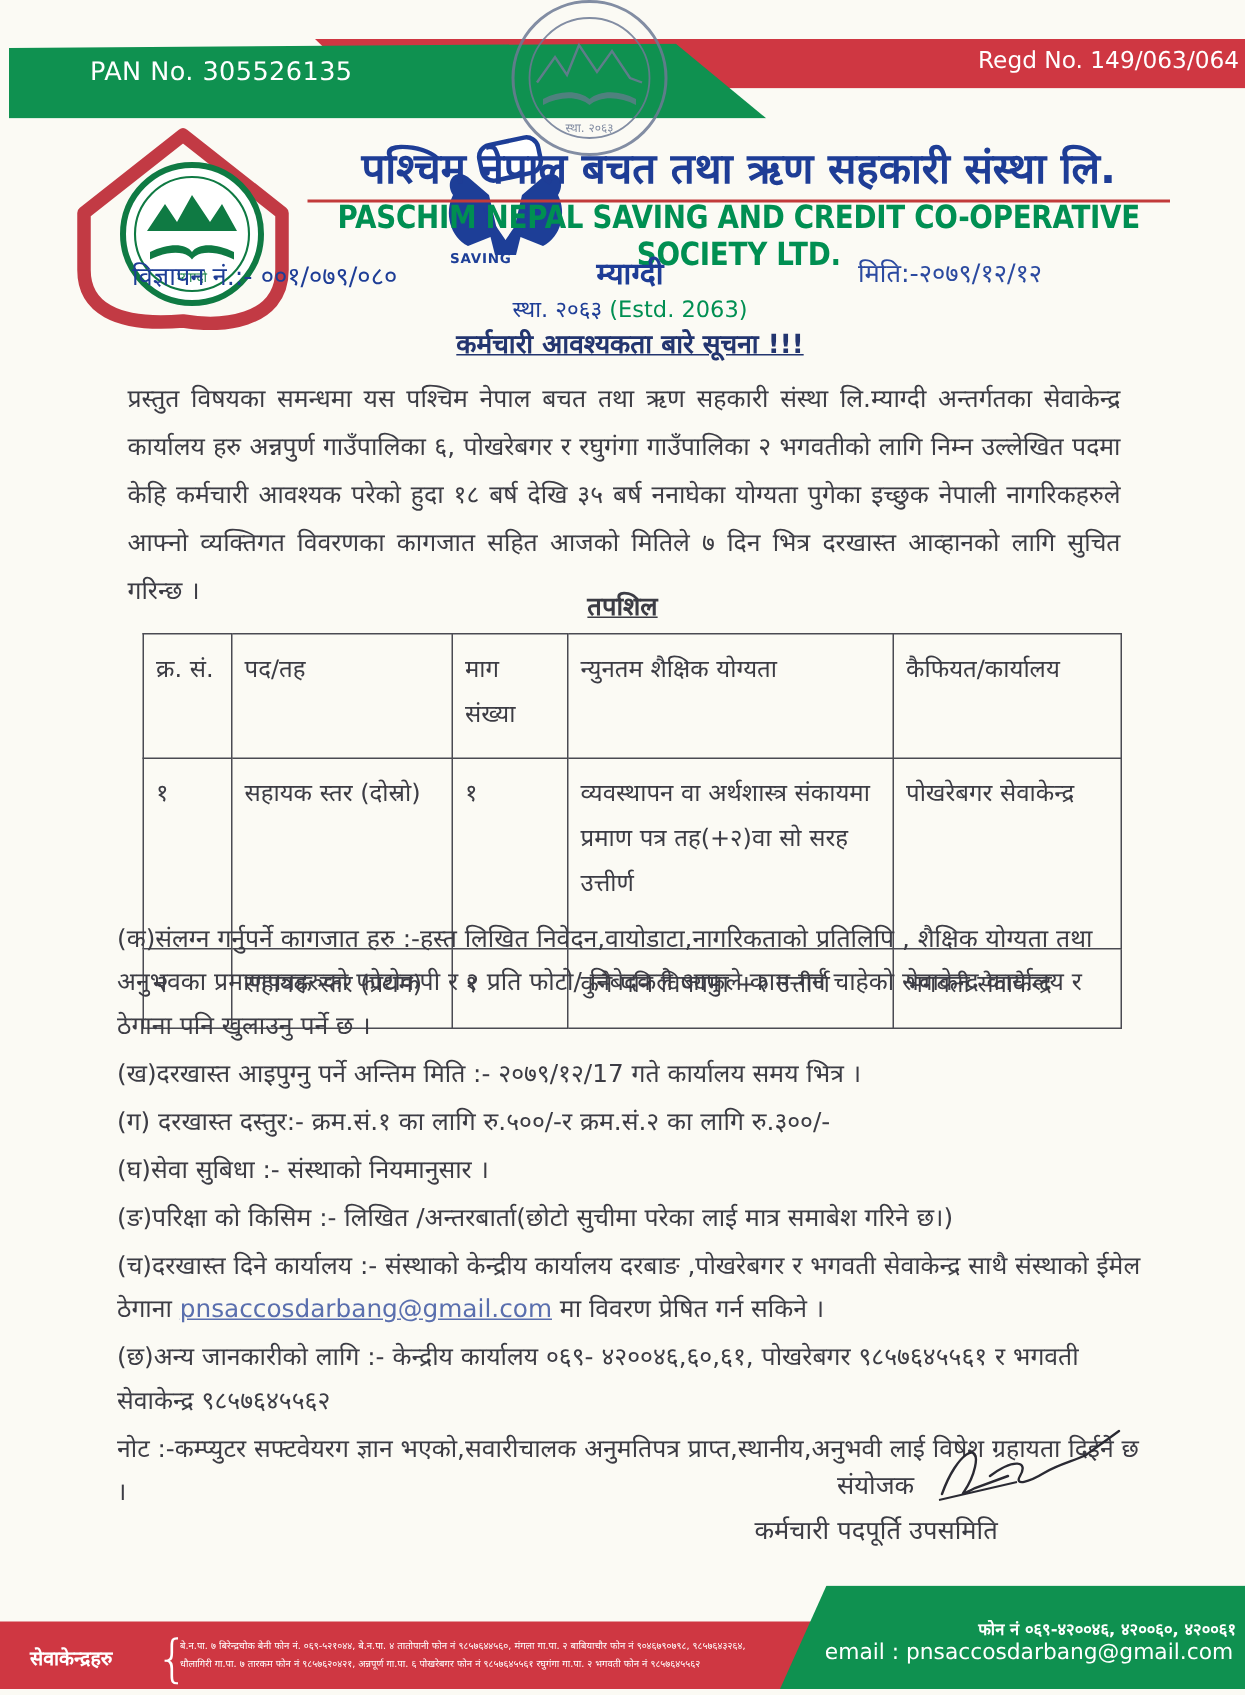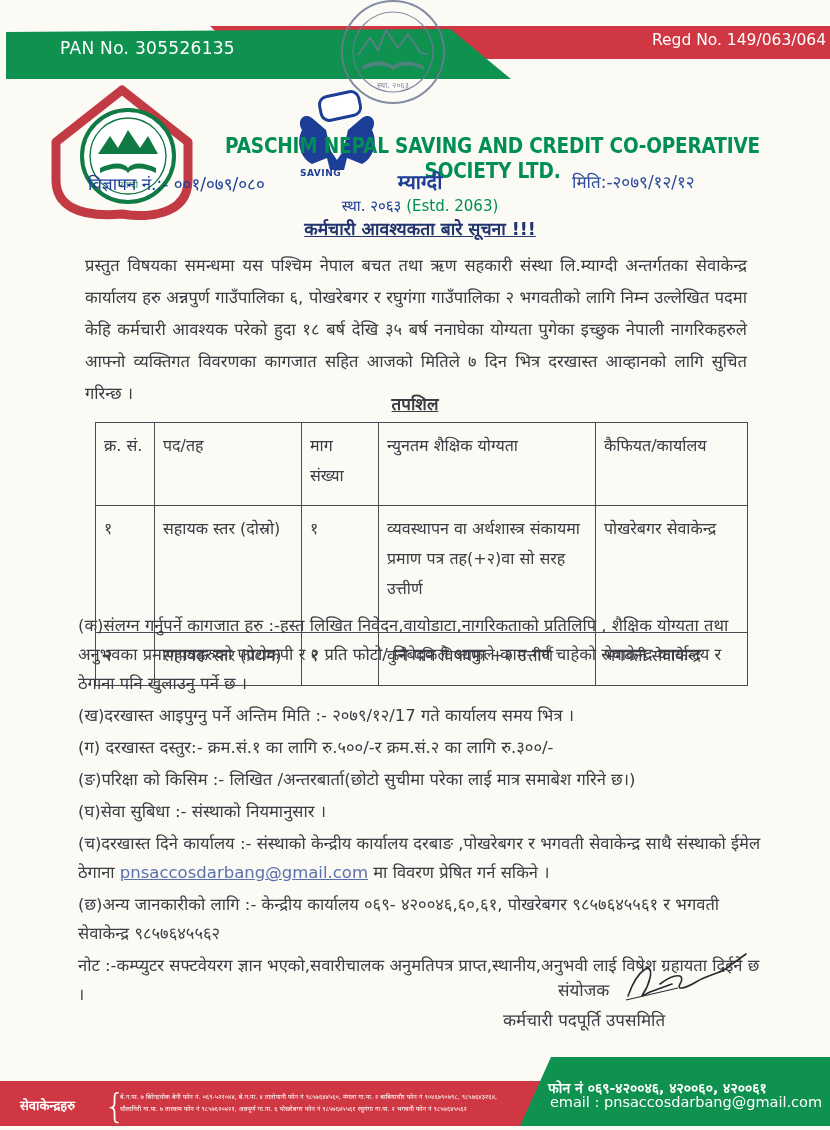--- a/index.html
+++ b/index.html
@@ -48,21 +48,21 @@
   .sig-role{position:absolute;left:558px;top:978px;font-size:17px;}
   .sig-committee{position:absolute;left:503px;top:1008px;font-size:17px;}
   
   .ribbon-red-bot{position:absolute;left:0;top:1081px;width:830px;height:45px;background:#cf3742;}
   .ribbon-green-bot{position:absolute;left:520px;top:1057px;width:310px;height:69px;background:#0f9150;
         clip-path:polygon(10% 0,100% 0,100% 100%,0 100%);}
   .svc-label{position:absolute;left:20px;top:1096px;color:#fff;font-size:13px;font-weight:bold;}
   .svc-brace{position:absolute;left:104px;top:1086px;color:#fff;font-size:34px;font-weight:200;}
   .svc-lines{position:absolute;left:120px;top:1091px;width:392px;color:#fff;font-size:6.4px;line-height:12px;}
   .central-1{position:absolute;left:548px;top:1062px;width:276px;text-align:center;color:#fff;font-size:11.5px;font-weight:bold;}
-  .central-2{position:absolute;left:548px;top:1078px;width:276px;text-align:left;color:#fff;font-size:14px;font-weight:bold;}
+  .central-2{position:absolute;left:548px;top:1078px;width:276px;text-align:right;color:#fff;font-size:11px;font-weight:bold;}
   .central-3{position:absolute;left:548px;top:1094px;width:276px;text-align:center;color:#fff;font-size:14.5px;}
 </style>
 </head>
 <body>
 
 <div class="page">
 
   <div class="ribbon-red-top"></div>
   <div class="ribbon-green-top"></div>
   <div class="pan-text">PAN No. 305526135</div>
@@ -86,20 +86,21 @@
   </svg>
 
   <svg class="logo-nefscun" viewBox="0 0 110 102">
     <rect x="38" y="8" width="40" height="24" rx="8" fill="#fff" stroke="#1d3e97" stroke-width="3" transform="rotate(-12 58 20)"></rect>
     <path d="M20 44 C14 34,22 26,30 32 L44 44 L50 70 L30 78 C18 72,14 56,20 44 Z" fill="#1d3e97"></path>
     <path d="M90 44 C96 34,88 26,80 32 L66 44 L60 70 L80 78 C92 72,96 56,90 44 Z" fill="#1d3e97"></path>
     <path d="M40 52 L55 74 L70 52 L62 84 L48 84 Z" fill="#1d3e97"></path>
   </svg>
   <div class="nefscun-label">SAVING</div>
 
+  <div class="org-nep">पश्चिम नेपाल बचत तथा ऋण सहकारी संस्था लि.</div>
   <div class="org-eng">PASCHIM NEPAL SAVING AND CREDIT CO-OPERATIVE SOCIETY LTD.</div>
 
   <div class="advert-no">विज्ञापन नं.:- ००१/०७९/०८०</div>
   <div class="district">म्याग्दी</div>
   <div class="date-line">मिति:-२०७९/१२/१२</div>
   <div class="estd">
     <span>स्था. २०६३</span>
     <span class="eng">(Estd. 2063)</span>
   </div>
   <div class="notice-title">कर्मचारी आवश्यकता बारे सूचना !!!</div>
@@ -130,22 +131,22 @@
       <td>कुनै पनि विषयमा +२ उत्तीर्ण</td>
       <td>भगवती सेवाकेन्द्र</td>
     </tr>
   </tbody>
     </table>
 
   <div class="points">
     <div class="pt">(क)संलग्न गर्नुपर्ने कागजात हरु :-हस्त लिखित निवेदन,वायोडाटा,नागरिकताको प्रतिलिपि , शैक्षिक योग्यता तथा अनुभवका प्रमाणपत्रहरुको  फोटोकपी र २ प्रति फोटो/ निबेदकले आफुले काम गर्न चाहेको सेवाकेन्द्र कार्यालय र ठेगाना पनि खुलाउनु पर्ने छ ।</div>
     <div class="pt">(ख)दरखास्त आइपुग्नु पर्ने अन्तिम मिति :- २०७९/१२/17 गते कार्यालय समय भित्र ।</div>
     <div class="pt">(ग) दरखास्त दस्तुर:- क्रम.सं.१ का लागि  रु.५००/-र क्रम.सं.२ का लागि रु.३००/-</div>
+    <div class="pt">(घ)सेवा सुबिधा :- संस्थाको नियमानुसार  ।</div>
     <div class="pt">(ङ)परिक्षा को किसिम :- लिखित /अन्तरबार्ता(छोटो सुचीमा परेका लाई मात्र समाबेश गरिने छ।)</div>
-    <div class="pt">(घ)सेवा सुबिधा :- संस्थाको नियमानुसार  ।</div>
     <div class="pt">
       <span>(च)दरखास्त दिने कार्यालय :- संस्थाको केन्द्रीय कार्यालय दरबाङ ,पोखरेबगर र भगवती  सेवाकेन्द्र साथै संस्थाको ईमेल ठेगाना </span><span class="email-link">pnsaccosdarbang@gmail.com</span><span> मा विवरण प्रेषित गर्न सकिने ।</span>
     </div>
     <div class="pt">(छ)अन्य जानकारीको  लागि :- केन्द्रीय कार्यालय ०६९- ४२००४६,६०,६१, पोखरेबगर ९८५७६४५५६१ र भगवती सेवाकेन्द्र  ९८५७६४५५६२</div>
     <div class="pt">नोट :-कम्प्युटर सफ्टवेयरग ज्ञान भएको,सवारीचालक अनुमतिपत्र प्राप्त,स्थानीय,अनुभवी लाई विषेश ग्रहायता दिईने छ ।</div>
   </div>
 
   <svg class="sig-squiggle" viewBox="0 0 140 60">
     <path d="M8 48 C18 20,34 12,30 30 C26 48,14 52,30 44 L52 36 M40 36 C56 24,66 26,60 36 C56 43,66 40,76 34 C86 28,96 26,104 22 L126 6" fill="none" stroke="#2a2a33" stroke-width="1.6" stroke-linecap="round"></path>
     <path d="M6 52 L58 40" fill="none" stroke="#2a2a33" stroke-width="1.2"></path>

